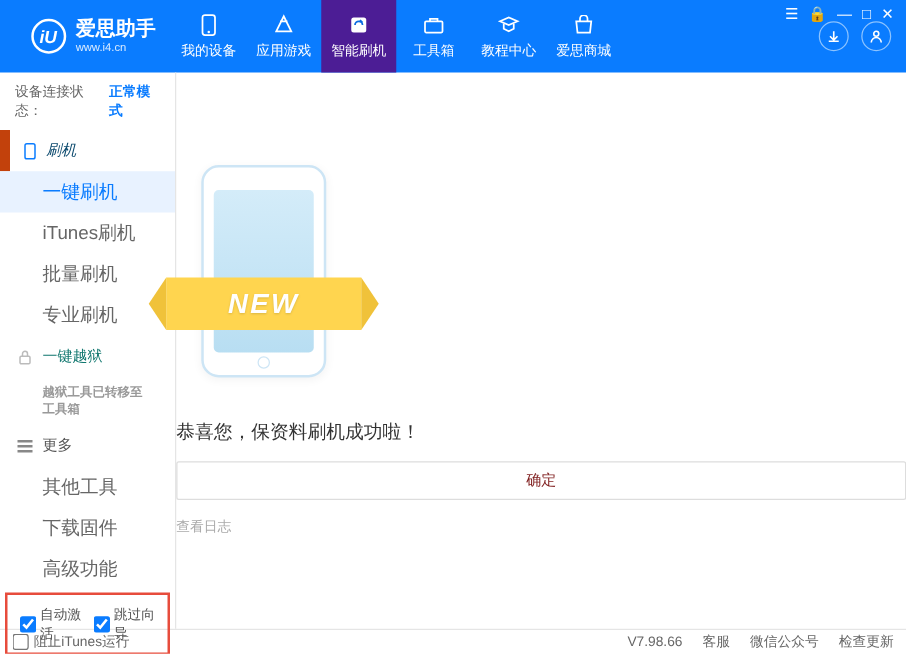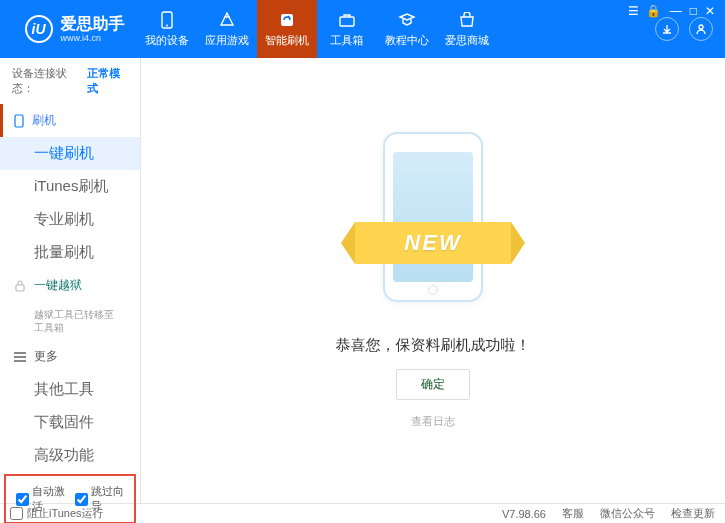--- a/index.html
+++ b/index.html
@@ -6,61 +6,61 @@
 body { width: 725px; height: 523px; background: #fff; overflow: hidden; font-size: 12px; }
 
 .titlebar { background: #0a7cff; height: 58px; display: flex; align-items: center; color: #fff; padding: 0 12px; }
 .logo-wrap { display: flex; align-items: center; gap: 8px; width: 125px; justify-content: center; }
 .logo-circle { width: 28px; height: 28px; border: 2px solid #fff; border-radius: 50%; display: flex; align-items: center; justify-content: center; font-weight: bold; font-style: italic; font-size: 14px; }
 .logo-text { font-size: 16px; font-weight: bold; line-height: 1.1; }
 .logo-url { font-size: 9px; opacity: 0.85; }
 
 .nav { display: flex; flex: 1; height: 100%; }
 .nav-item { width: 60px; display: flex; flex-direction: column; align-items: center; justify-content: center; gap: 4px; cursor: pointer; font-size: 11px; }
-.nav-item.active { background: #c2410c; }
+.nav-item.active { background: #4c1d95; }
 .nav-icon { width: 18px; height: 18px; display: flex; align-items: center; justify-content: center; }
 .winctrl-top { display: flex; gap: 8px; position: absolute; top: 4px; right: 10px; }
 .winctrl-icons { display: flex; gap: 10px; align-items: center; }
 .circle-btn { width: 24px; height: 24px; border: 1.5px solid #8cc3ff; border-radius: 50%; display: flex; align-items: center; justify-content: center; }
 
 .body { display: flex; height: 445px; }
 
 .sidebar { width: 141px; border-right: 1px solid #e5e5e5; display: flex; flex-direction: column; }
 .conn-status { padding: 8px 12px; font-size: 11px; color: #666; display: flex; gap: 4px; align-items: center; }
 .status-val { color: #0a7cff; font-weight: bold; }
 
 .side-section { }
 .side-header { display: flex; align-items: center; gap: 8px; padding: 8px 14px; color: #555; font-size: 12px; cursor: pointer; }
-.side-header.active-blue { color: #3b82f6; border-left: 3px solid #c2410c; padding-left: 11px; }
+.side-header.active-blue { color: #0c4a6e; border-left: 8px solid #c2410c; padding-left: 11px; font-style: italic; }
 .side-item { padding: 7px 0 7px 34px; color: #666; font-size: 15px; cursor: pointer; }
 .side-item.sel { background: #e8f2ff; color: #0a7cff; }
-.side-note { padding: 6px 0 6px 34px; font-size: 10px; color: #999; line-height: 1.3; }
+.side-note { padding: 6px 0 6px 34px; font-size: 10px; color: #999; line-height: 1.3; font-weight: bold; }
 .hamburger { width: 12px; display: flex; flex-direction: column; gap: 2px; }
 .hamburger span { height: 2px; background: #888; }
 
 .sidebar-bottom { margin-top: auto; }
 .checkbox-row { display: flex; gap: 10px; padding: 8px 10px; border: 2px solid #e74c3c; margin: 2px 4px 6px 4px; }
 .cb { display: flex; align-items: center; gap: 3px; font-size: 11px; color: #555; }
 .cb input { accent-color: #0a7cff; }
 
 .device { padding: 6px 10px 10px 10px; border-top: 1px solid #eee; }
 .device-name { color: #0a7cff; font-size: 12px; display: flex; align-items: center; gap: 4px; padding-left: 16px; }
 
-.main { flex: 1; display: flex; flex-direction: column; align-items: center; justify-content: center; position: relative; }
+.main { flex: 1; display: flex; flex-direction: column; justify-content: center; position: relative; }
 .phone-illus { width: 140px; height: 180px; position: relative; }
 .phone-body { width: 100px; height: 170px; background: #fff; border: 2px solid #cde5f5; border-radius: 14px; margin: 0 auto; position: relative; box-shadow: 0 2px 8px rgba(0,0,0,0.05); }
 .phone-screen { position: absolute; top: 18px; left: 8px; right: 8px; bottom: 18px; background: linear-gradient(#d4ecf9, #b8def2); border-radius: 4px; }
 .phone-btn { position: absolute; bottom: 5px; left: 50%; transform: translateX(-50%); width: 10px; height: 10px; border: 1.5px solid #cde5f5; border-radius: 50%; }
 .new-banner { position: absolute; top: 90px; left: -8px; right: -8px; height: 42px; background: #ffd54f; display: flex; align-items: center; justify-content: center; font-weight: 900; font-size: 22px; color: #fff; letter-spacing: 2px; font-style: italic; text-shadow: 0 1px 2px rgba(0,0,0,0.15); }
 .new-banner::before, .new-banner::after { content: ''; position: absolute; top: 0; width: 0; height: 0; border-top: 21px solid transparent; border-bottom: 21px solid transparent; }
 .new-banner::before { left: -14px; border-right: 14px solid #f0c23a; }
 .new-banner::after { right: -14px; border-left: 14px solid #f0c23a; }
 
 .success-text { margin-top: 24px; font-size: 15px; color: #333; }
-.ok-btn { margin-top: 14px; padding: 6px 24px; border: 1px solid #ddd; background: #fff; color: #14532d; cursor: pointer; font-size: 12px; border-radius: 2px; }
+.ok-btn { margin-top: 14px; padding: 6px 24px; border: 1px solid #ddd; background: #fff; color: #7f1d1d; cursor: pointer; font-size: 12px; border-radius: 2px; }
 .log-link { margin-top: 14px; color: #aaa; font-size: 11px; cursor: pointer; }
 
 .statusbar { height: 20px; border-top: 1px solid #e5e5e5; display: flex; align-items: center; padding: 0 10px; font-size: 11px; color: #666; gap: 41px; }
 .statusbar .left { display: flex; align-items: center; gap: 4px; }
 .statusbar .right { margin-left: auto; display: flex; gap: 16px; align-items: center; }
 .statusbar .right span { cursor: pointer; }
 
 svg { display: block; }
 </style>
 </head>
@@ -162,22 +162,22 @@
       <div class="side-header active-blue">
         <span>
             <svg width="10" height="14" viewBox="0 0 10 14">
               <rect x="1" y="1" width="8" height="12" rx="1.5" fill="none" stroke="#0a7cff" stroke-width="1.2"></rect>
             </svg>
           </span>
         <span>刷机</span>
       </div>
       <div class="side-item sel">一键刷机</div>
       <div class="side-item">iTunes刷机</div>
+      <div class="side-item">批量刷机</div>
       <div class="side-item">专业刷机</div>
-      <div class="side-item">批量刷机</div>
     </div>
 
     <div class="side-section">
       <div class="side-header" style="color:#0f766e">
         <span>
             <svg width="12" height="12" viewBox="0 0 12 12">
               <rect x="2" y="5" width="8" height="6" rx="1" fill="none" stroke="#bbb" stroke-width="1.2"></rect>
               <path d="M4 5 V3 A2 2 0 0 1 8 3 V5" fill="none" stroke="#bbb" stroke-width="1.2"></path>
             </svg>
           </span>

